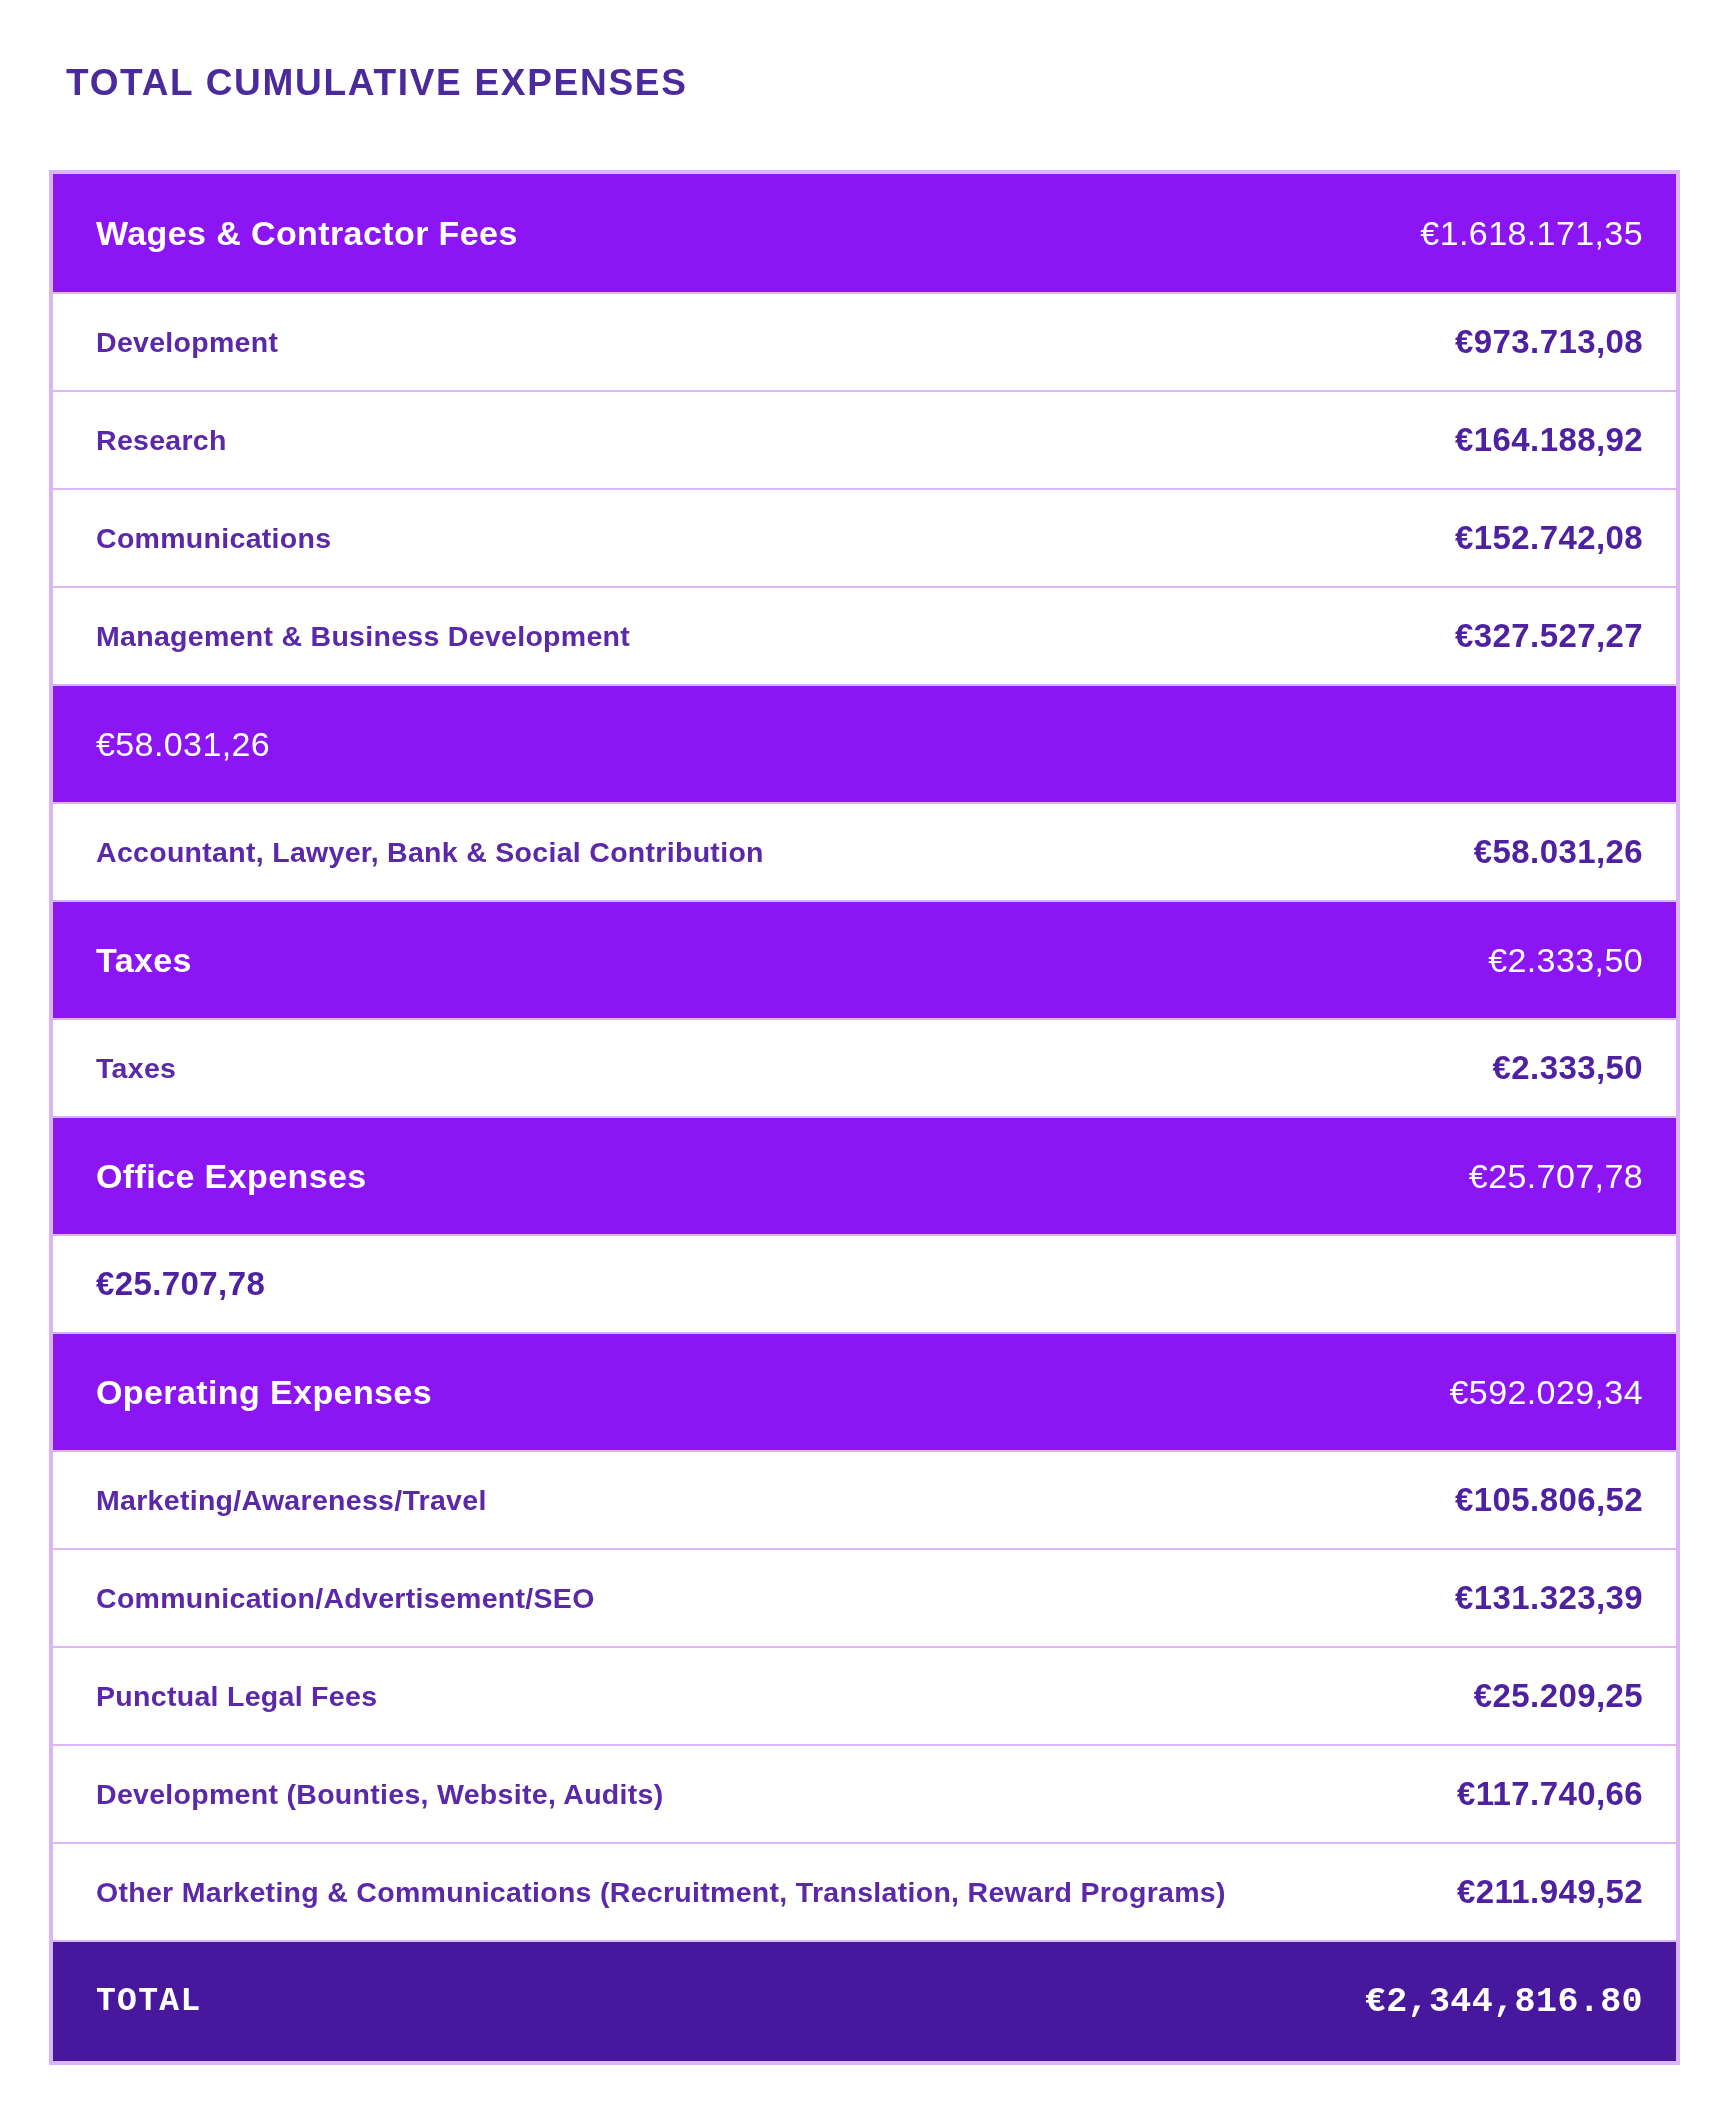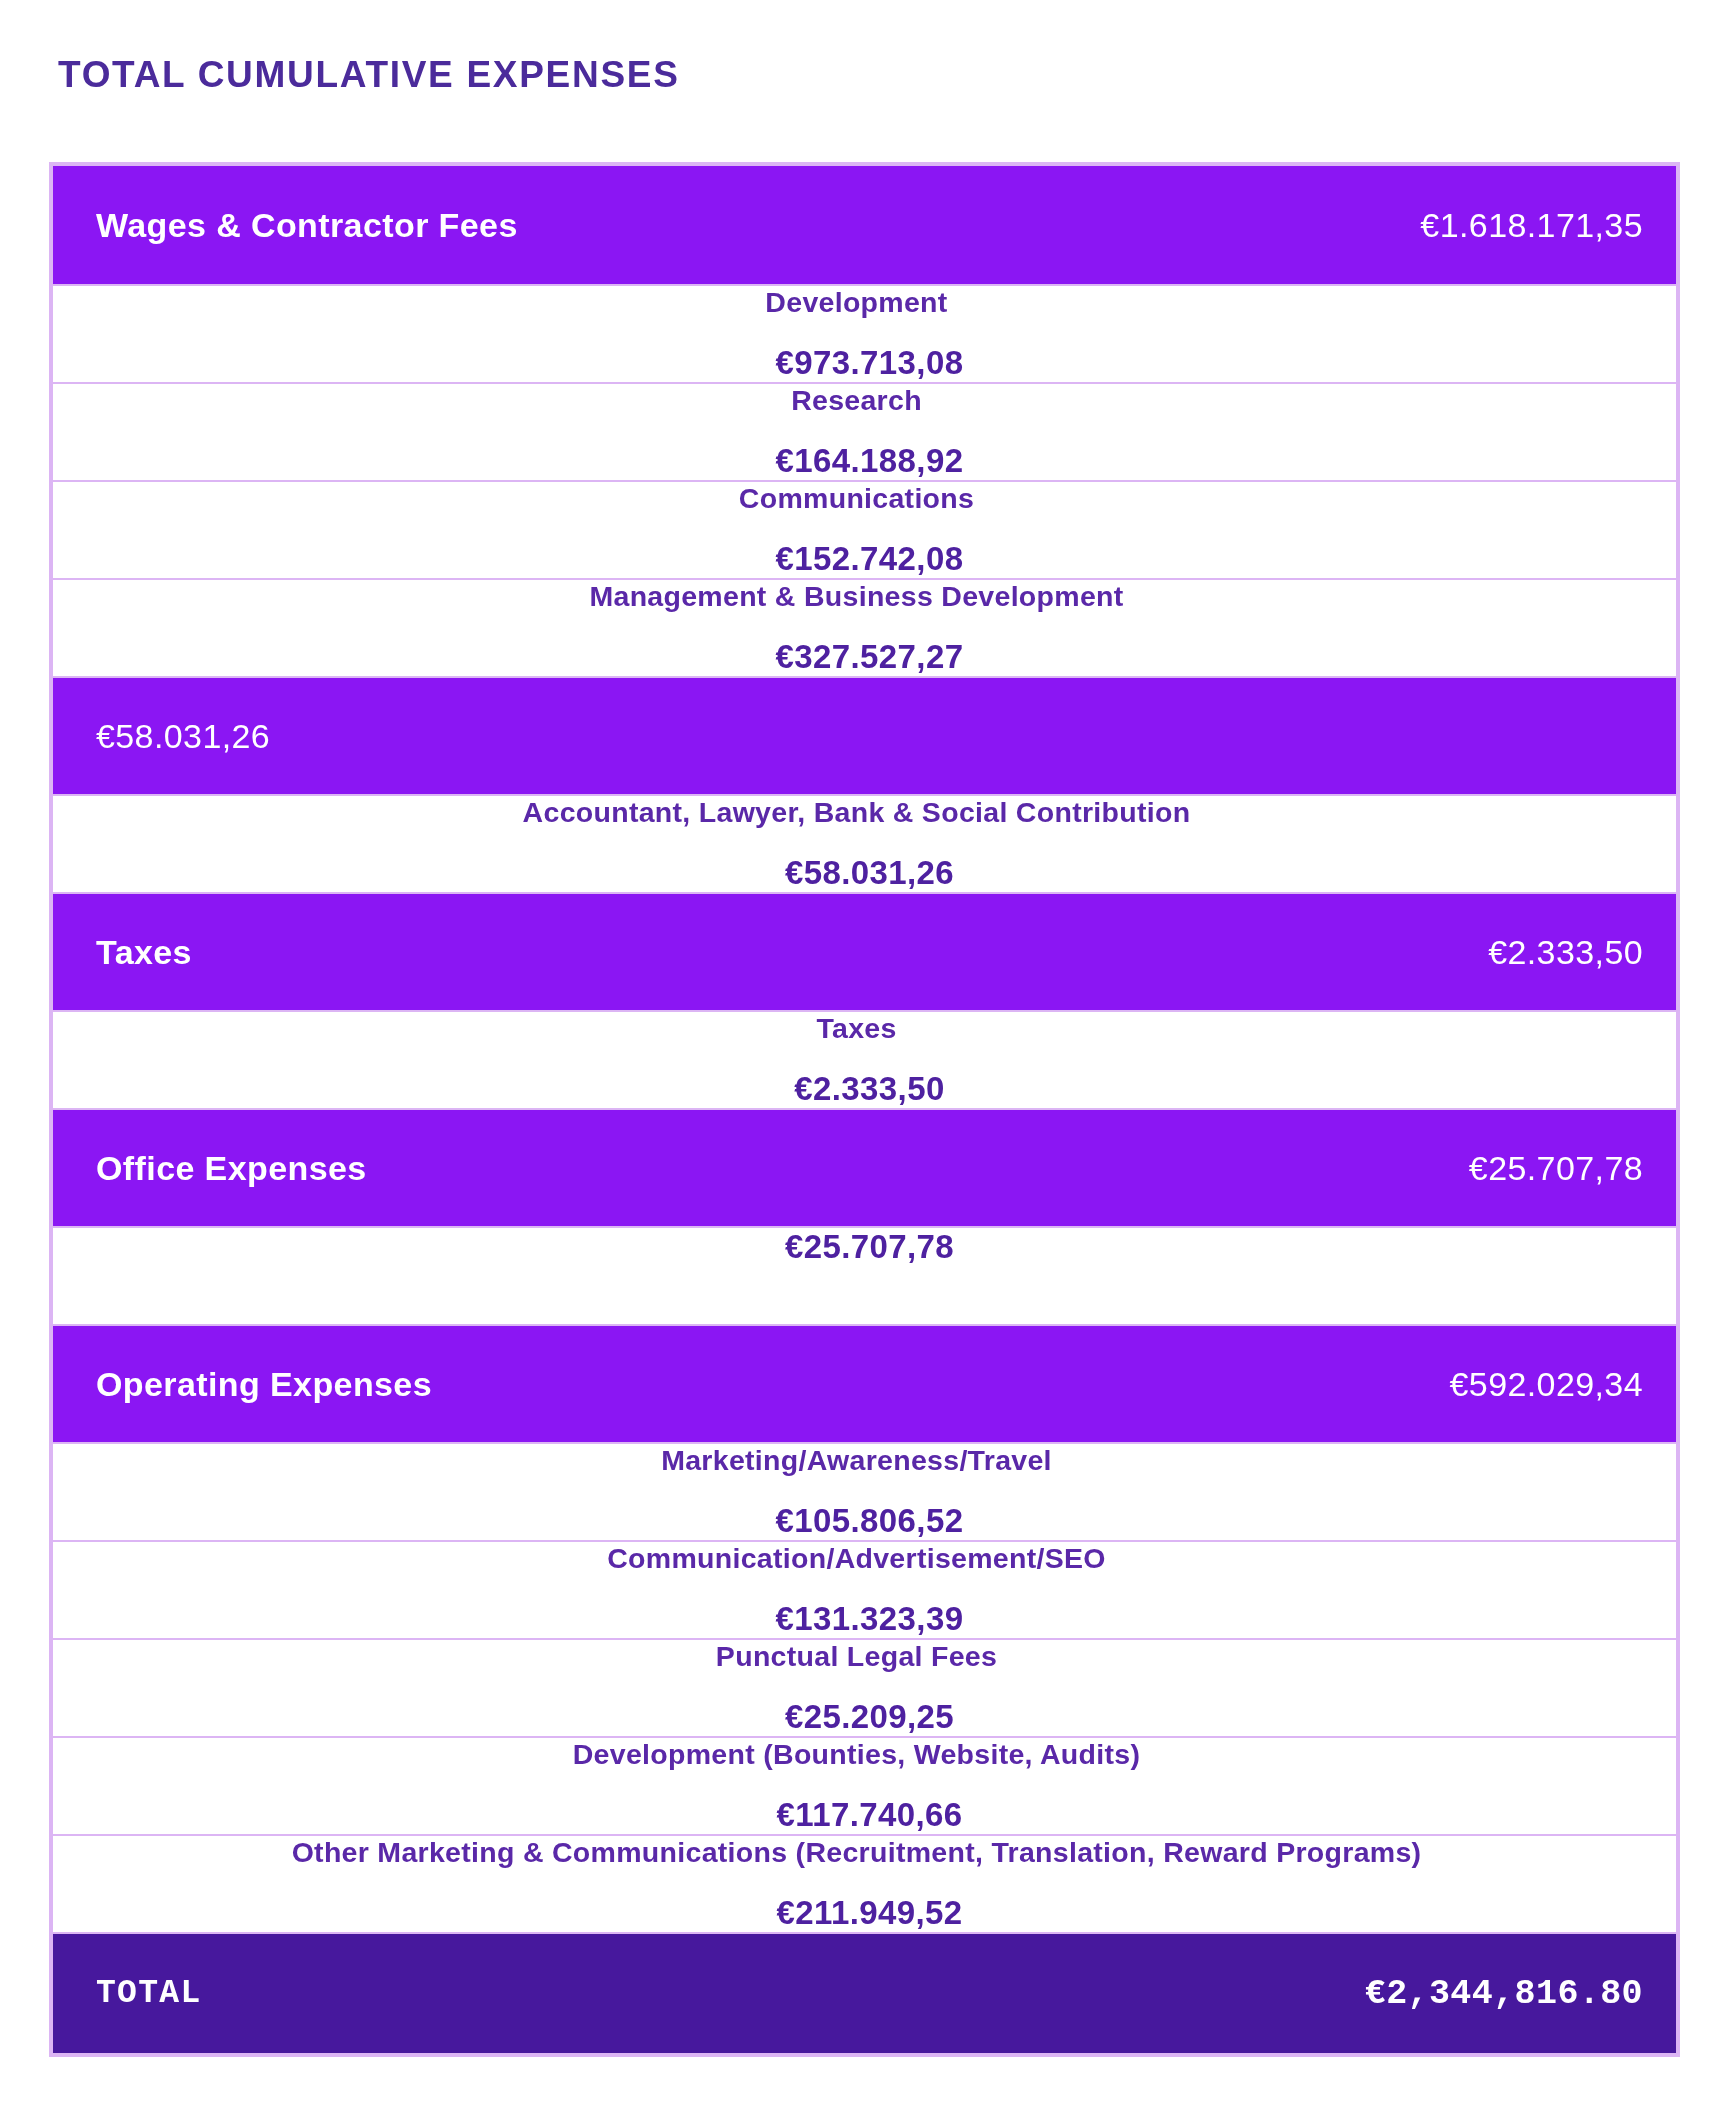--- a/index.html
+++ b/index.html
@@ -23,21 +23,21 @@
     background: var(--page-bg);
     font-family: "Liberation Sans", "DejaVu Sans", sans-serif;
     overflow: hidden;
   }
   .page {
     width: 1729px;
     height: 2106px;
     position: relative;
   }
   .title {
-    margin: 8px;
+    margin: 16px;
     padding: 45px 0 0 50px;
     font-size: 37px;
     line-height: 43px;
     font-weight: 700;
     letter-spacing: 1.7px;
     color: var(--title-text);
   }
   .table {
     margin: 66px 49px 4px 49px;
     border: 4.3px solid var(--divider);
@@ -64,21 +64,20 @@
   }
   .header-row .value {
     color: var(--header-text);
     font-size: 34px;
     font-weight: 400;
     letter-spacing: 0.4px;
   }
   .data-row {
     height: 98px;
     background: #ffffff;
-    flex-direction: column;
   }
   .data-row .label {
     color: var(--row-label);
     font-size: 28.5px;
     font-weight: 700;
     letter-spacing: 0.3px;
     padding-right: 26px;
   }
   .data-row .value {
     color: var(--row-value);

